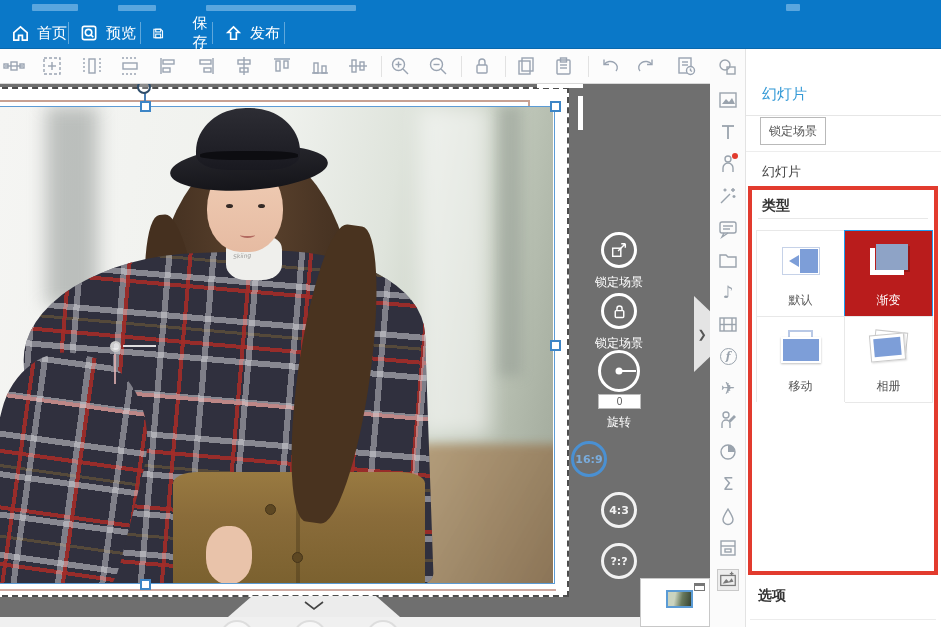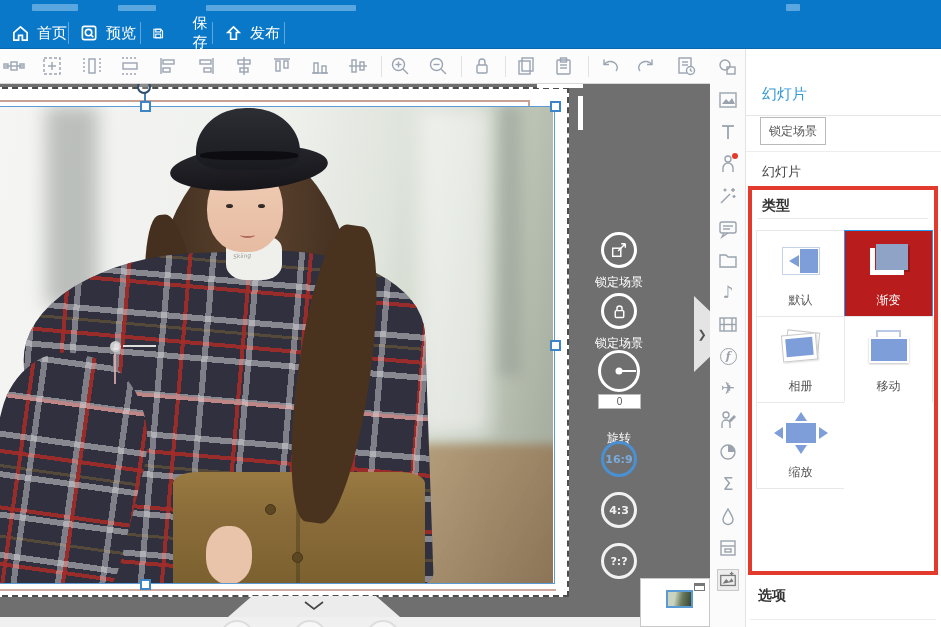--- a/index.html
+++ b/index.html
@@ -429,22 +429,22 @@
           <rect x="5" y="9" width="10" height="8" rx="1"></rect>
           <path d="M7 9 V6.5 a3 3 0 0 1 6 0 V9"></path>
         </svg>
     </div>
     <div class="clabel" style="left:583px;top:251px;">锁定场景</div>
     <div class="dial">
       <div class="dial-line"></div>
       <div class="dial-dot"></div>
     </div>
     <input class="rot-input" readonly="" value="0" style="">
-    <div class="clabel" style="left:583px;top:330px;margin-top:16px;">旋转</div>
-    <div class="cbtn ratio sel-ratio" style="left:601px;top:357px;">
+    <div class="clabel" style="left:583px;top:330px;">旋转</div>
+    <div class="cbtn ratio sel-ratio" style="left:571px;top:357px;">
         <span>16:9</span>
       </div>
     <div class="cbtn ratio" style="left:601px;top:408px;">
         <span>4:3</span>
       </div>
     <div class="cbtn ratio" style="left:601px;top:459px;">
         <span>?:?</span>
       </div>
 
     <div class="collapse-tab">
@@ -583,49 +583,39 @@
           </div>
 
           <div class="tile selected">
             <div class="ticon ig-wrap">
               <div class="ig-rect"></div>
                 <div class="ig-L"></div>
             </div>
             <div class="tile-label">渐变</div>
           </div>
 
+
+          <div class="tile">
+            <div class="ticon im-wrap">
+              <div class="im-back"></div>
+                <div class="im-front"></div>
+            </div>
+            <div class="tile-label">移动</div>
+          </div>
 
           <div class="tile">
             <div class="ticon ia-wrap">
               <div class="ia-back"></div>
                 <div class="ia-front">
                   <div class="ia-img"></div>
                 </div>
             </div>
             <div class="tile-label">相册</div>
           </div>
 
-          <div class="tile">
-            <div class="ticon im-wrap">
-              <div class="im-back"></div>
-                <div class="im-front"></div>
-            </div>
-            <div class="tile-label">移动</div>
-          </div>
-
-          <div class="tile">
-            <div class="ticon iz-wrap">
-              <div class="iz-rect"></div>
-                <div class="iz-up"></div>
-                <div class="iz-dn"></div>
-                <div class="iz-lf"></div>
-                <div class="iz-rt"></div>
-            </div>
-            <div class="tile-label">缩放</div>
-          </div>
 
 
           <div class="tile" style="border:none"></div>
         </div>
       </div>
 
       <div class="options-head">选项</div>
       <div class="p-sep2"></div>
     </div>
   </div>

